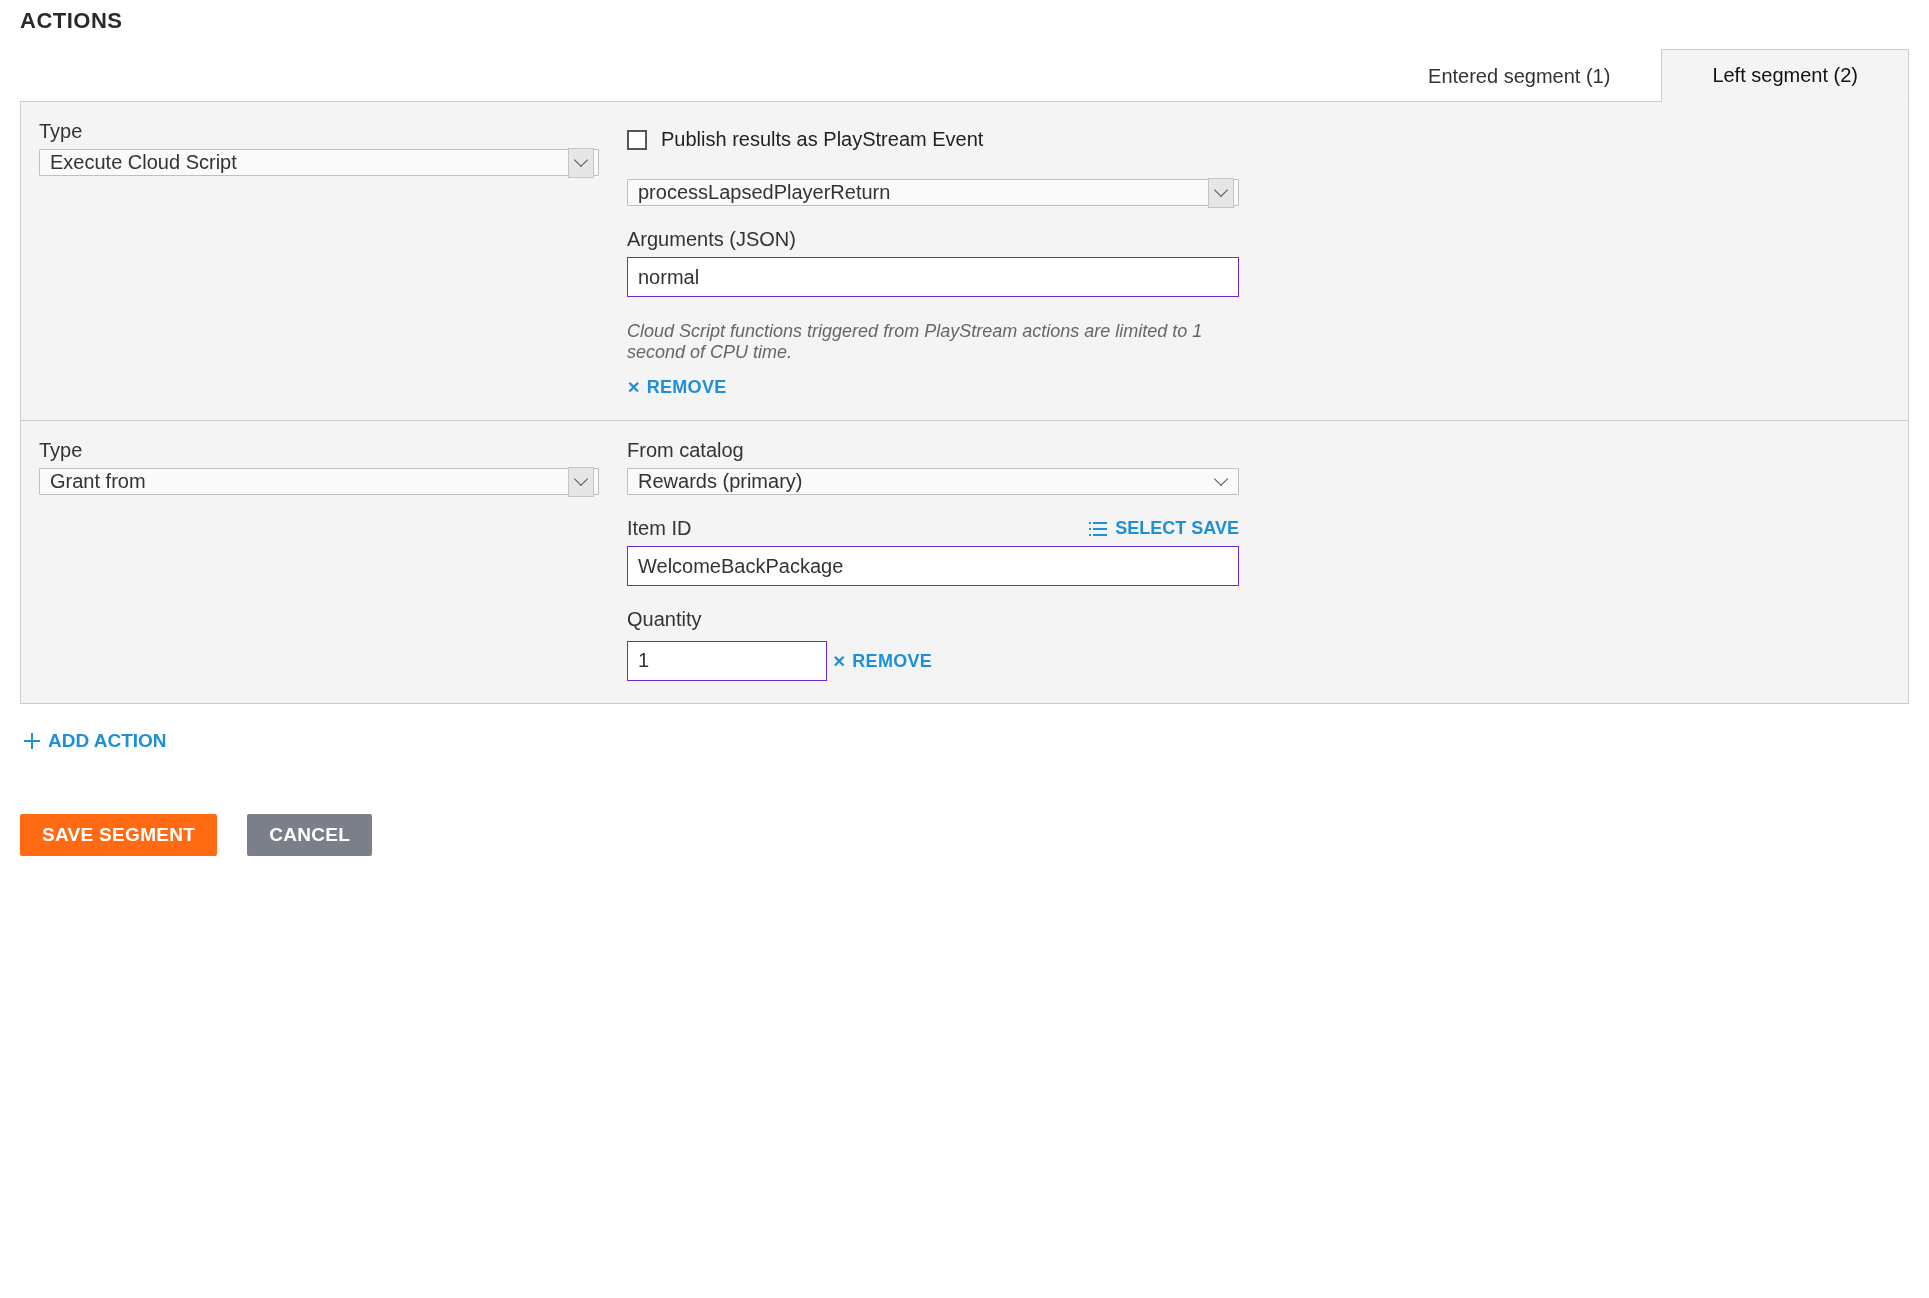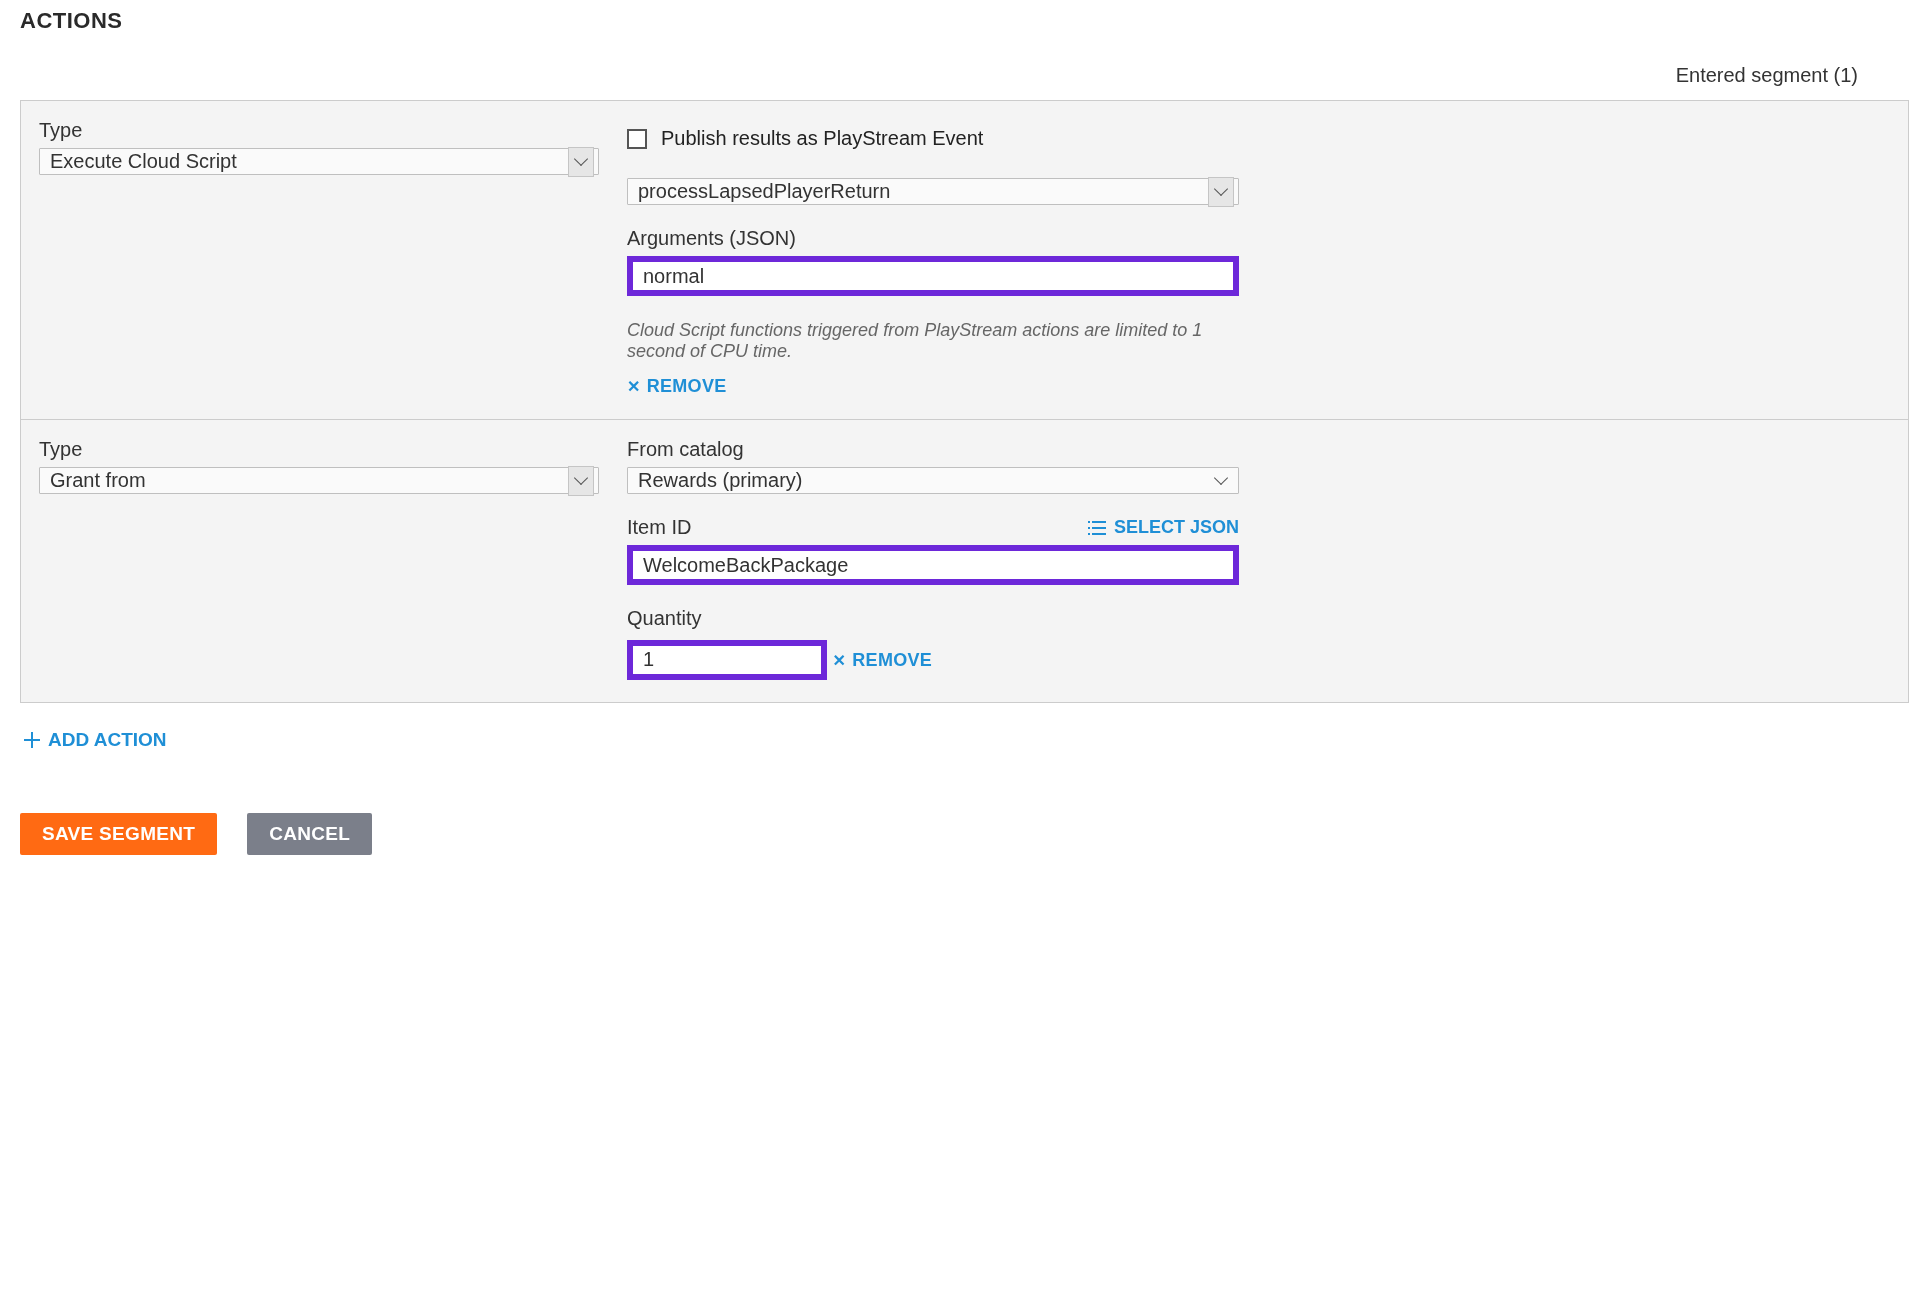--- a/index.html
+++ b/index.html
@@ -118,21 +118,21 @@
     width: 20px;
     height: 20px;
     border: 2px solid #555;
     background: #fff;
     cursor: pointer;
   }
   .text-input {
     width: 100%;
     height: 40px;
     background: #fff;
-    border: 6px solid #6d28d9;
+    border: 1px solid #6d28d9;
     padding: 0 10px;
     font-size: 20px;
     color: #333;
   }
   .field-block {
     margin-bottom: 22px;
   }
   .hint {
     font-style: italic;
     font-size: 18px;
@@ -255,20 +255,21 @@
 </style>
 </head>
 <body>
 
 
 
 <div class="section-title">ACTIONS</div>
 
 <div class="tabs-wrap">
   <div class="tab">Entered segment (1)</div>
+  <div class="tab active">Left segment (2)</div>
 </div>
 
 <div class="panel">
 
   <div class="action-block">
     <div class="left-col">
       <div class="field-label">Type</div>
       <div class="select">
         <span class="sel-text">Execute Cloud Script</span>
         <span class="sel-btn">
@@ -327,21 +328,21 @@
       <div class="field-block">
         <div class="label-row">
           <div class="field-label" style="margin-bottom:0;">Item ID</div>
           <div class="select-item-link">
             <span class="list-ic">
                 <span></span>
                 <i></i>
                 <i></i>
                 <i></i>
               </span>
-            <span>SELECT JSON</span>
+            <span>SELECT SAVE</span>
           </div>
         </div>
         <input class="text-input" value="WelcomeBackPackage" style="">
       </div>
 
       <div class="field-block" style="margin-bottom:0;">
         <div class="field-label">Quantity</div>
         <input class="text-input qty-input" value="1" style="">
         <div class="link-btn">
           <span class="x-icon"></span>

